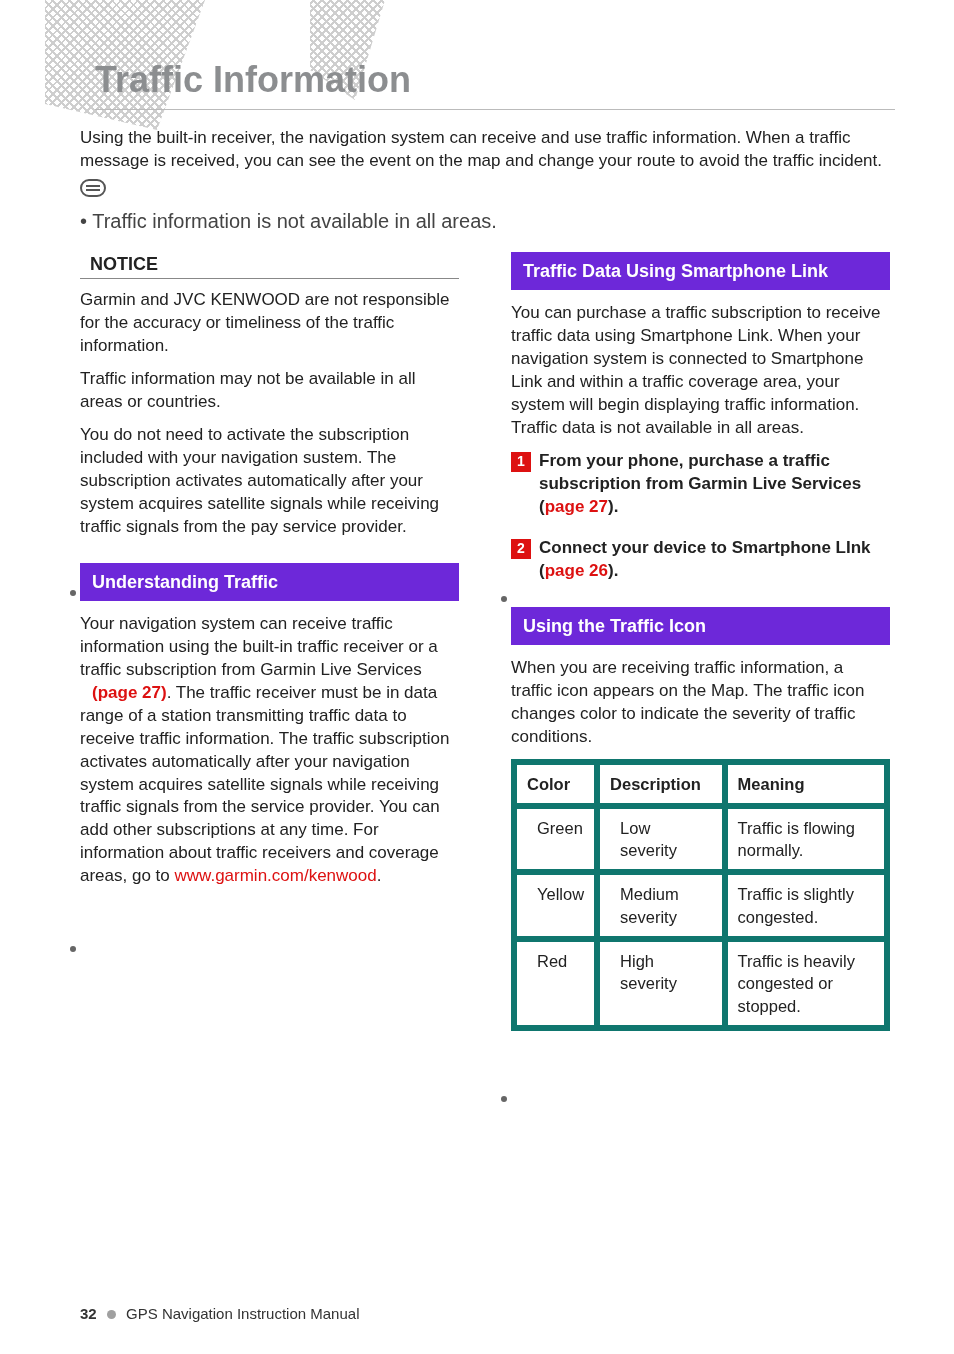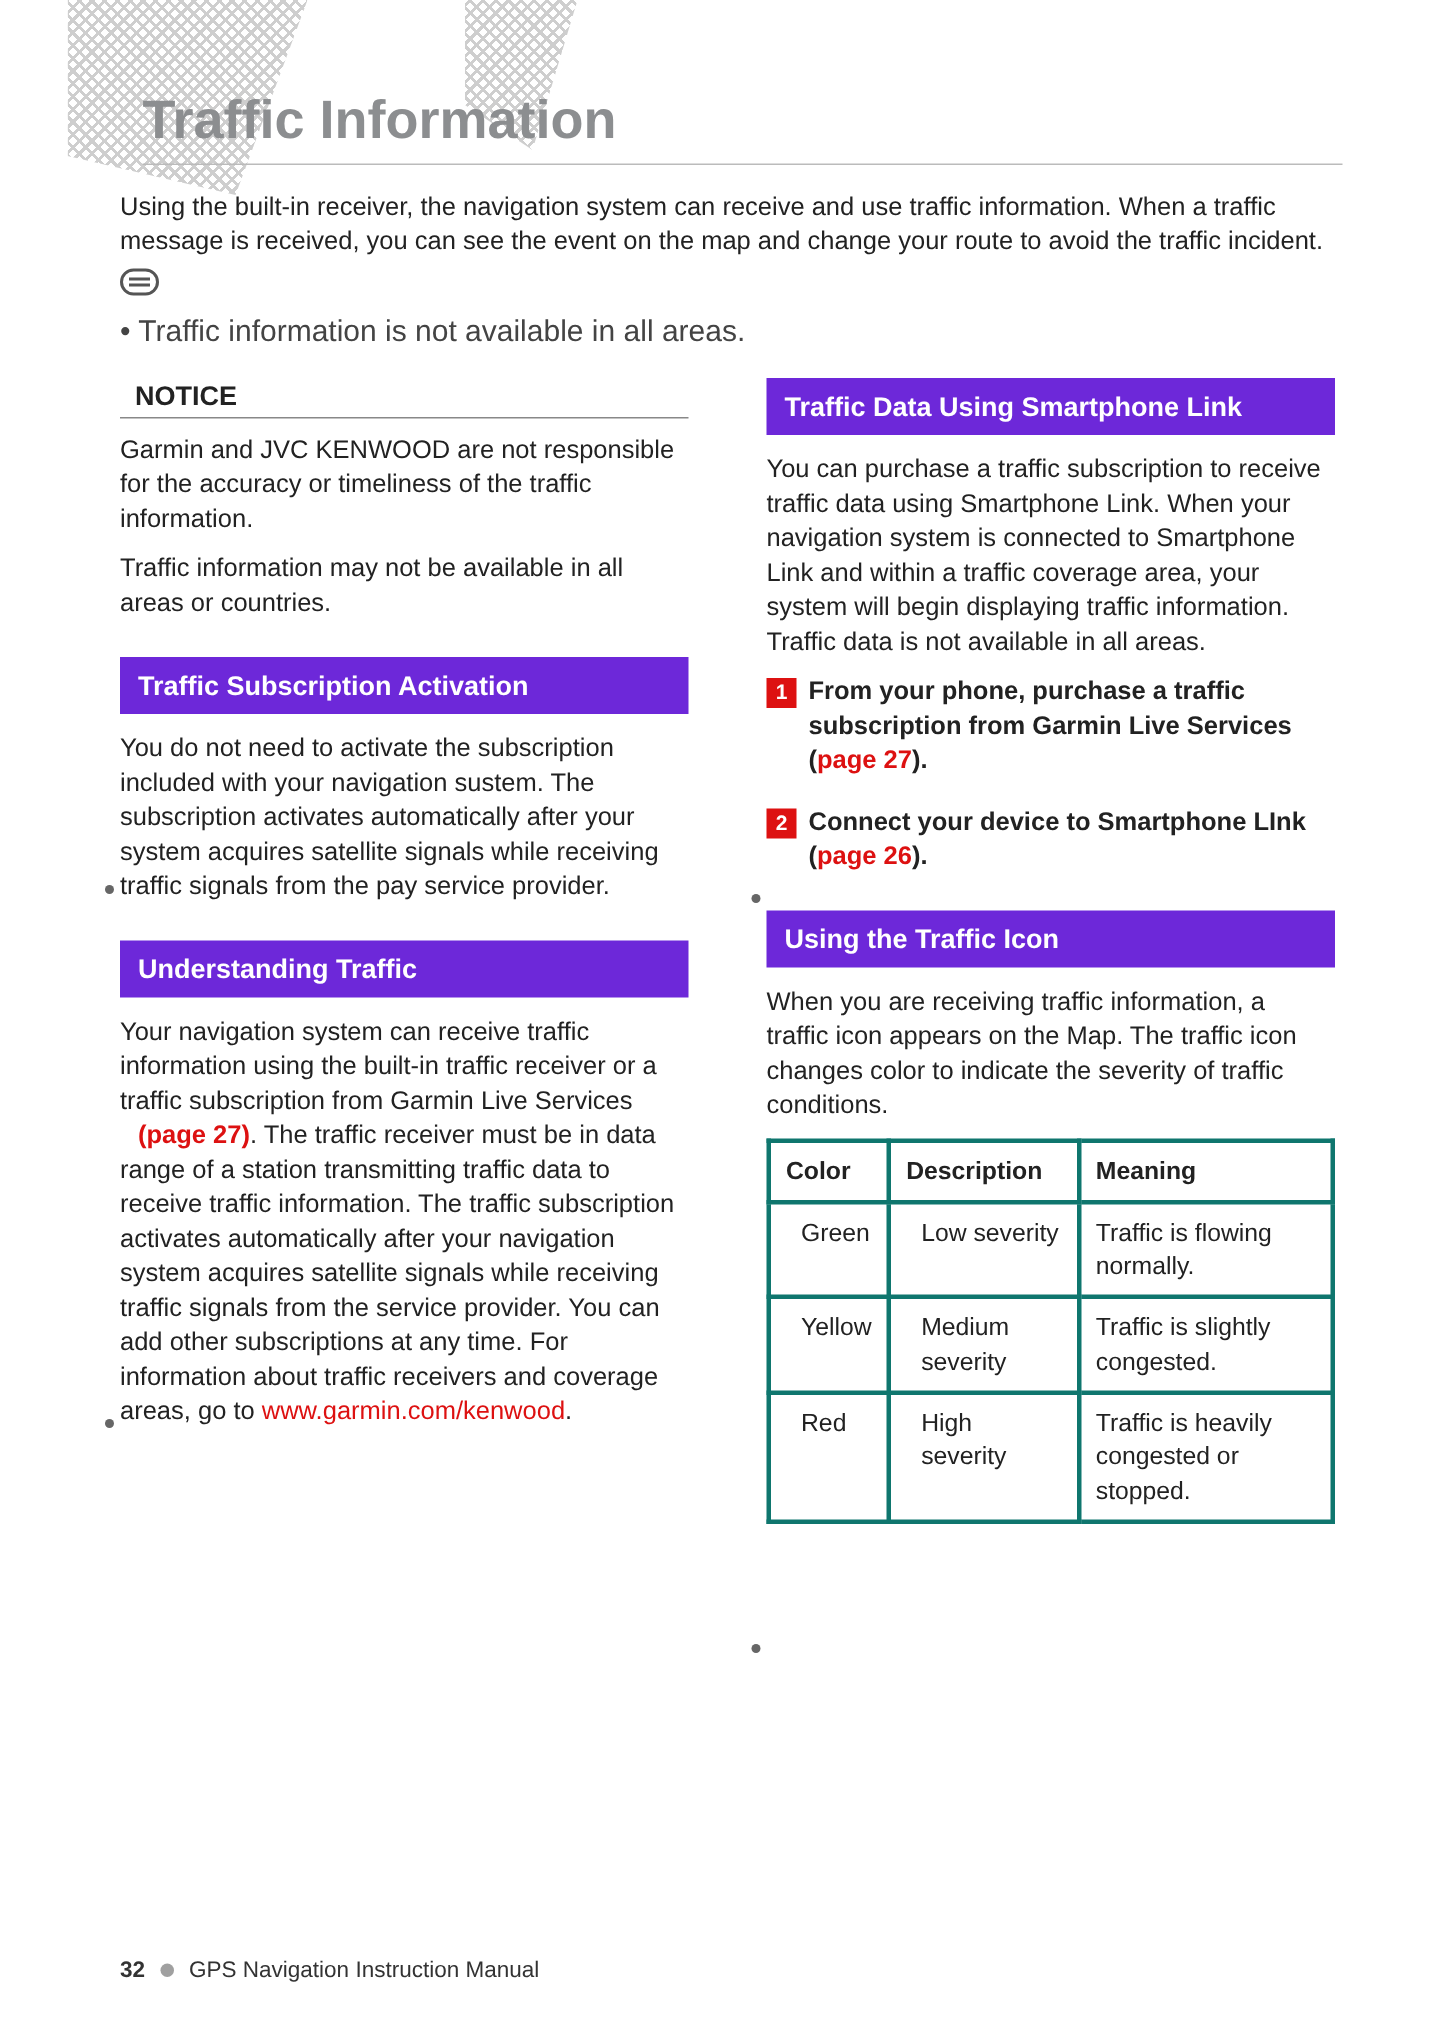--- a/index.html
+++ b/index.html
@@ -126,21 +126,21 @@
     margin-top:2px;
   }
   .step-text { font-weight: 700; }
 
   table.traffic {
     border-collapse: collapse;
     width: 100%;
     margin-top: 8px;
   }
   table.traffic th, table.traffic td {
-    border: 3px solid #0f766e;
+    border: 6px solid #0f766e;
     padding: 8px 10px;
     text-align: left;
     vertical-align: top;
     font-size: 16.5px;
   }
   table.traffic th { font-weight: 700; }
   table.traffic td.indent, table.traffic th.indent { padding-left: 20px;}
 
   .footer {
     position: absolute;
@@ -172,21 +172,20 @@
 
 <div class="columns">
 
   <div class="col">
     <div class="notice-heading">NOTICE</div>
     <div class="section-body">
       <p>Garmin and JVC KENWOOD are not responsible for the accuracy or timeliness of the traffic information.</p>
       <p>Traffic information may not be available in all areas or countries.</p>
     </div>
 
-    <div class="section-bar">Traffic Subscription Activation</div>
     <div class="section-body">
       <p>You do not need to activate the subscription included with your navigation sustem. The subscription activates automatically after your system acquires satellite signals while receiving traffic signals from the pay service provider.</p>
     </div>
     <span class="col-marker-dot" style="top:338px"></span>
 
     <div class="section-bar">Understanding Traffic</div>
     <div class="section-body">
       <p>
         <span>Your navigation system can receive traffic information using the built-in traffic receiver or a traffic subscription from Garmin Live Services </span><span class="link">(page 27)</span><span>. The traffic receiver must be in data range of a station transmitting traffic data to receive traffic information. The traffic subscription activates automatically after your navigation system acquires satellite signals while receiving traffic signals from the service provider. You can add other subscriptions at any time. For information about traffic receivers and coverage areas, go to </span><span class="link-light">www.garmin.com/kenwood</span><span>.</span>
       </p>

